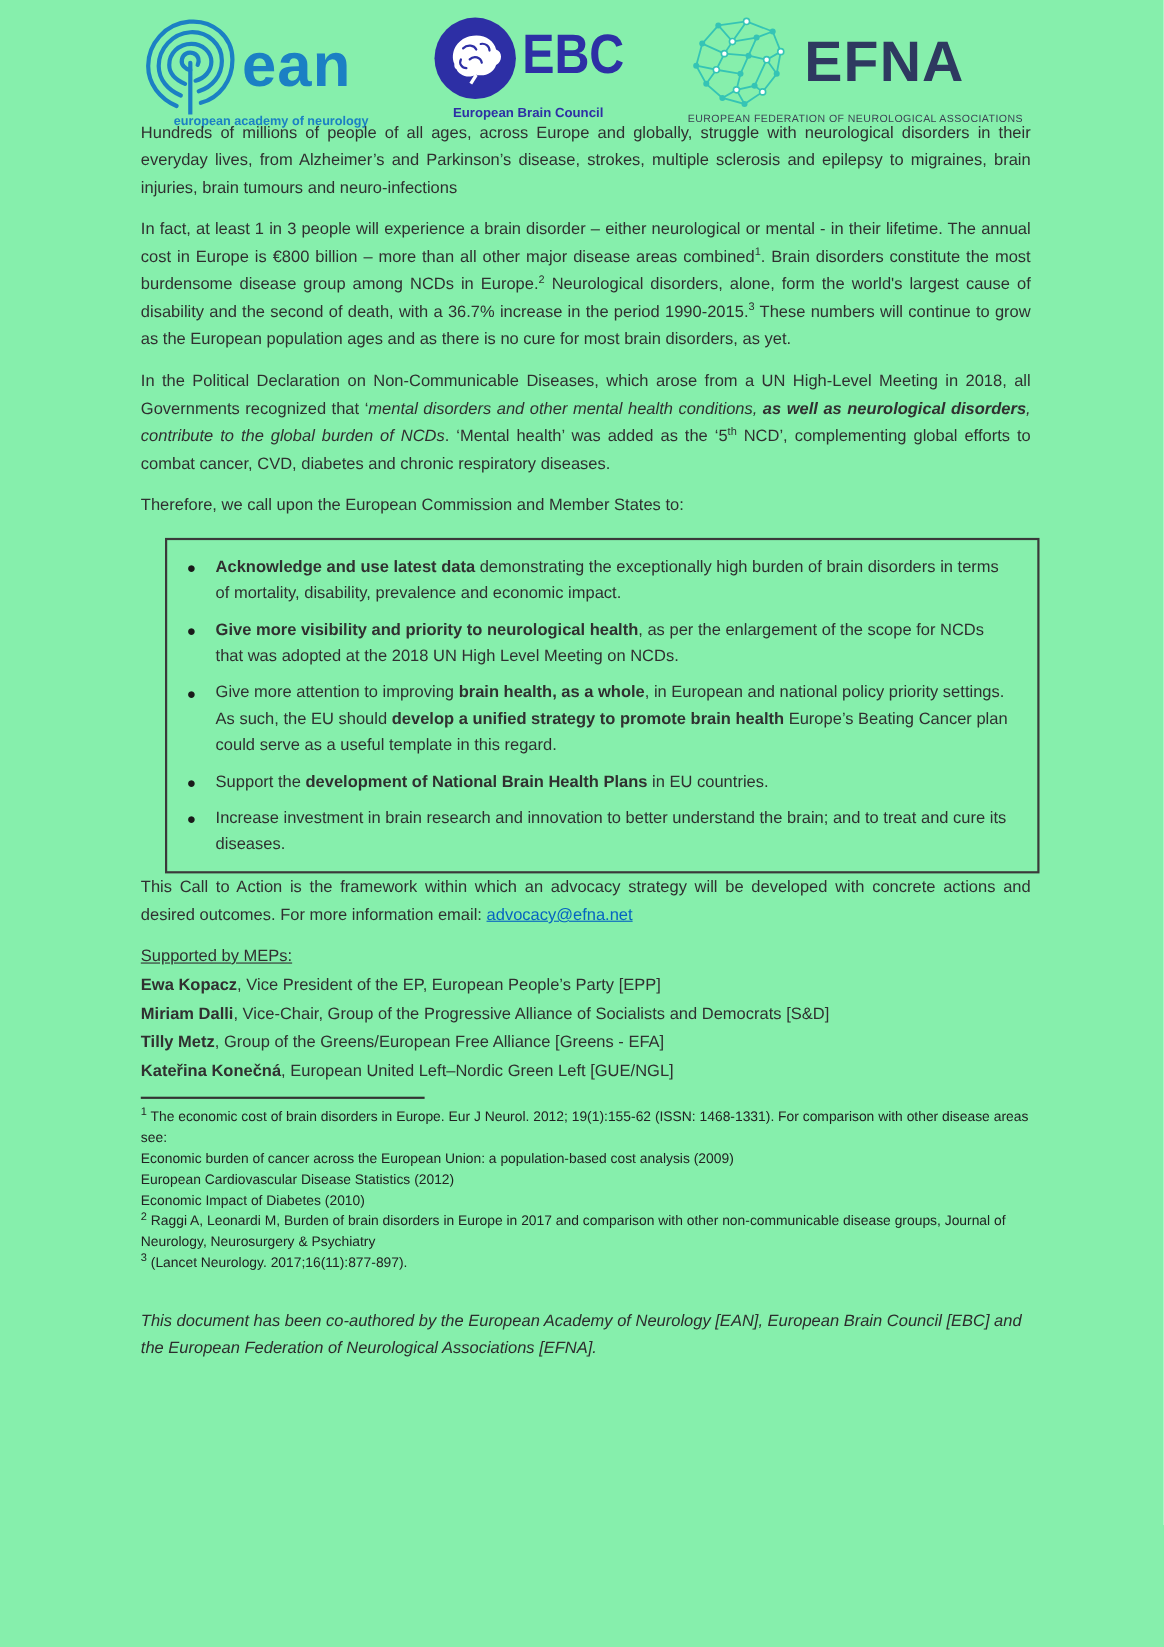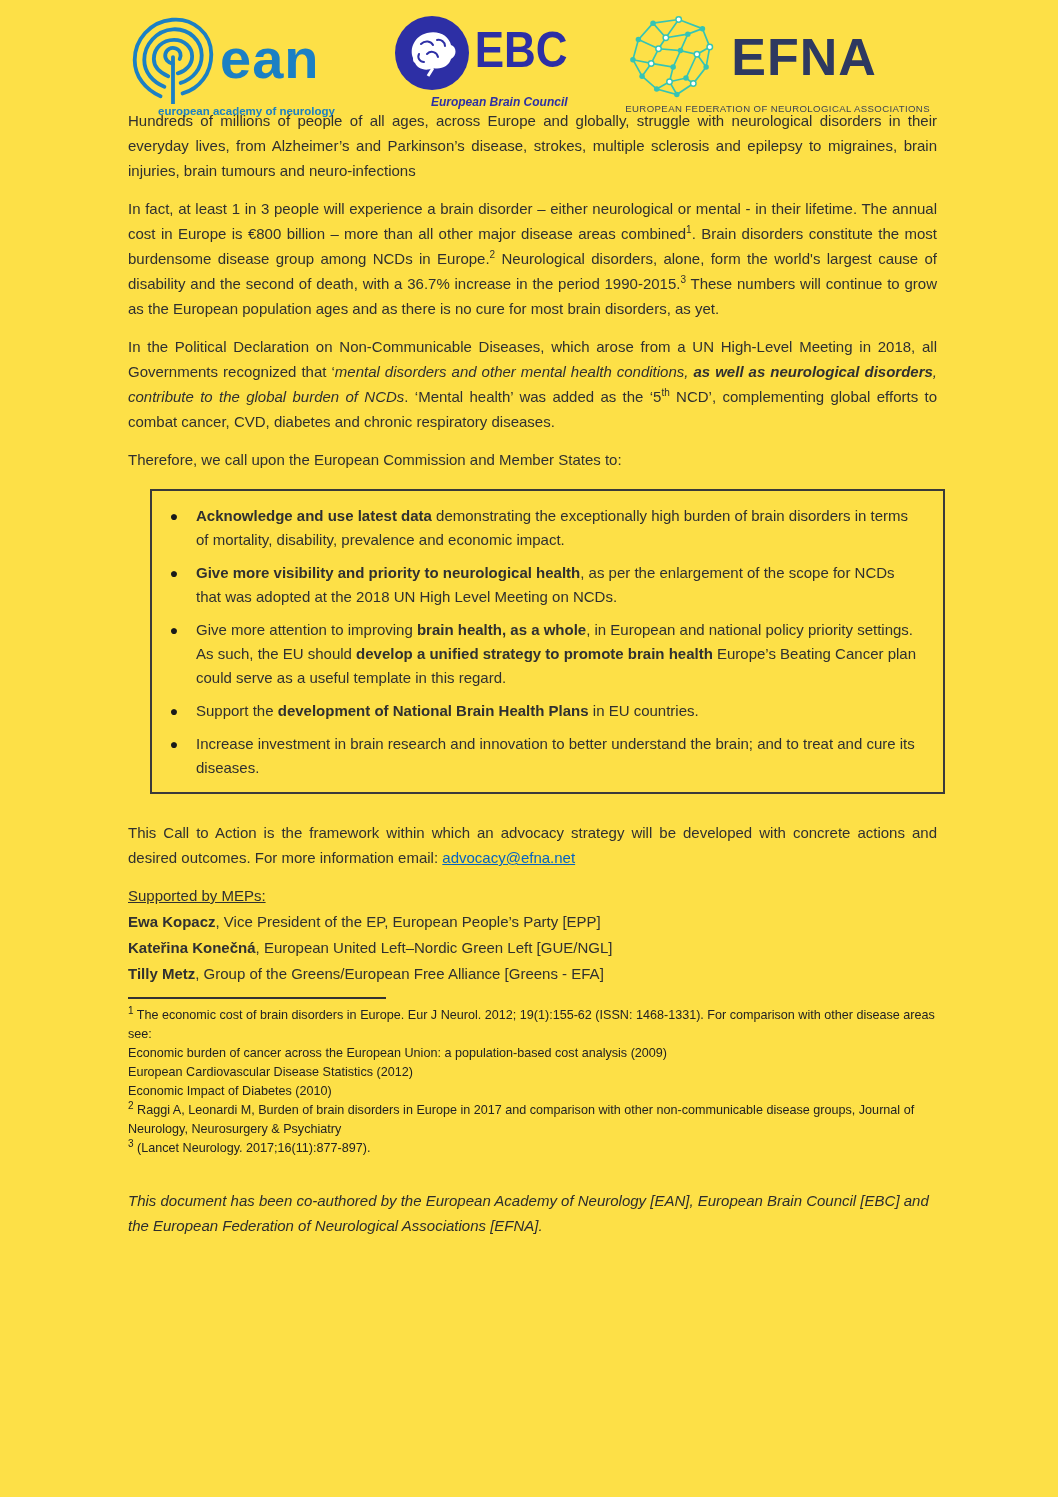--- a/index.html
+++ b/index.html
@@ -1,51 +1,51 @@
 <!DOCTYPE html>
 <html><head>
 <meta charset="utf-8">
 <style>
   * { margin:0; padding:0; box-sizing:border-box; }
   html,body { background:#ffffff; }
   .page {
     position:relative; width:1058px; height:1497px; margin:0 auto;
-    background:#fde047; overflow:hidden;
+    background:#86efac; overflow:hidden;
     font-family:"Liberation Sans", sans-serif; color:#303030;
   }
   
   .logos {
     display:flex; justify-content:space-between; align-items:flex-start;
     padding:14px 128px 0 130px; height:108px;
   }
   .logo { display:flex; flex-direction:column; }
   .logo-top { display:flex; align-items:center; }
   .ean-word  { font-size:56px; font-weight:700; color:#1b80c4; line-height:0.85; letter-spacing:1px; margin-left:4px; }
   .ean-caption { color:#1b80c4; font-weight:700; font-size:11.5px; margin-top:1px; padding-left:28px; white-space:nowrap; }
   .ebc-word  { font-size:44px; font-weight:700; color:#2d2fa5; line-height:0.9; margin-left:4px; letter-spacing:0px; transform:scaleY(1.15); transform-origin:bottom; }
-  .ebc-caption { color:#2d2fa5; font-weight:700; font-size:12px; text-align:right; margin-top:3px; white-space:nowrap;font-style:italic; }
+  .ebc-caption { color:#2d2fa5; font-weight:700; font-size:12px; text-align:center; margin-top:3px; white-space:nowrap; }
   .efna-word { font-size:52px; font-weight:700; color:#2e3960; line-height:0.85; margin-left:6px; letter-spacing:1px;text-align:right; }
   .efna-caption { color:#3c4354; font-size:9.6px; letter-spacing:0.4px; margin-top:3px; white-space:nowrap; }
   
   .content { padding:0 121px 0 128px; }
   .title { font-size:21px; font-weight:700; color:#2b2b2b; margin:38px 0 15px 0; }
   .para  { font-size:15px; line-height:25px; text-align:justify; margin:0 0 13px 0; }
   .para sup, .btext sup, .fn sup { font-size:10px; line-height:0; }
   .email-link { color:#0563c1; text-decoration:underline; cursor:pointer; }
   
   .bullet-box {
     margin:17px 0 0 22px; width:795px;
     border:2px solid #3a3a3a; padding:13px 22px 10px 0;
   }
   .bullet { display:flex; margin-bottom:9px; font-size:15px; line-height:24px; }
   .bullet:last-child { margin-bottom:2px; }
   .dot { flex:none; width:44px; text-align:center; font-size:14px; line-height:24px; color:#1a1a1a; }
   .btext { flex:1; text-align:left; }
   
-  .closing { margin-top:26px; }
+  .closing { }
   .supported { }
   .sup-head { font-size:15px; line-height:26px; text-decoration:underline; }
   .mep { font-size:15px; line-height:26px; }
   
   .footnotes { margin-top:10px; }
   .fn-rule { width:258px; border-top:2px solid #333333; margin:6px 0 7px 0; }
   .fn { font-size:12.6px; line-height:19px; color:#222222; }
   
   .footer-note { font-style:italic; font-size:15px; line-height:25px; margin-top:30px; color:#2d2d2d; }
 </style>
@@ -155,22 +155,23 @@
         <span class="dot">●</span>
         <span class="btext"><span>Increase investment in brain research and innovation to better understand the brain; and to treat and cure its diseases.</span></span>
       </div>
     </div>
 
     <p class="para closing"><span>This Call to Action is the framework within which an advocacy strategy will be developed with concrete actions and desired outcomes. For more information email: </span><a href="#" class="email-link">advocacy@efna.net</a></p>
 
     <div class="supported">
       <p class="sup-head">Supported by MEPs:</p>
       <p class="mep"><span style="font-weight: 700;">Ewa Kopacz</span><span>, Vice President of the EP, European People’s Party [EPP]</span></p>
+      <p class="mep"><span style="font-weight: 700;">Miriam Dalli</span><span>, Vice-Chair, Group of the Progressive Alliance of Socialists and Democrats  [S&amp;D]</span></p>
+      <p class="mep"><span style="font-weight: 700;">Tilly Metz</span><span>, Group of the Greens/European Free Alliance [Greens - EFA]</span></p>
       <p class="mep"><span style="font-weight: 700;">Kateřina Konečná</span><span>, European United Left–Nordic Green Left [GUE/NGL]</span></p>
-      <p class="mep"><span style="font-weight: 700;">Tilly Metz</span><span>, Group of the Greens/European Free Alliance [Greens - EFA]</span></p>
     </div>
 
     <div class="footnotes">
       <div class="fn-rule"></div>
       <p class="fn"><sup>1</sup><span> The economic cost of brain disorders in Europe. Eur J Neurol.  2012; 19(1):155-62 (ISSN: 1468-1331). For comparison with other disease areas see:</span></p>
       <p class="fn"><span>Economic burden of cancer across the European Union: a population-based cost analysis (2009)</span></p>
       <p class="fn"><span>European Cardiovascular Disease Statistics (2012)</span></p>
       <p class="fn"><span>Economic Impact of Diabetes (2010)</span></p>
       <p class="fn"><sup>2</sup><span> Raggi A, Leonardi M, Burden of brain disorders in Europe in 2017 and comparison with other non-communicable disease groups, Journal of Neurology, Neurosurgery &amp; Psychiatry</span></p>
       <p class="fn"><sup>3</sup><span> (Lancet Neurology. 2017;16(11):877-897).</span></p>

